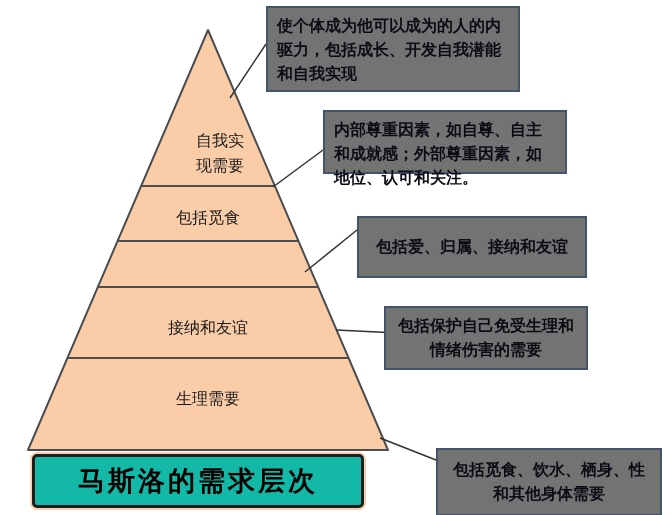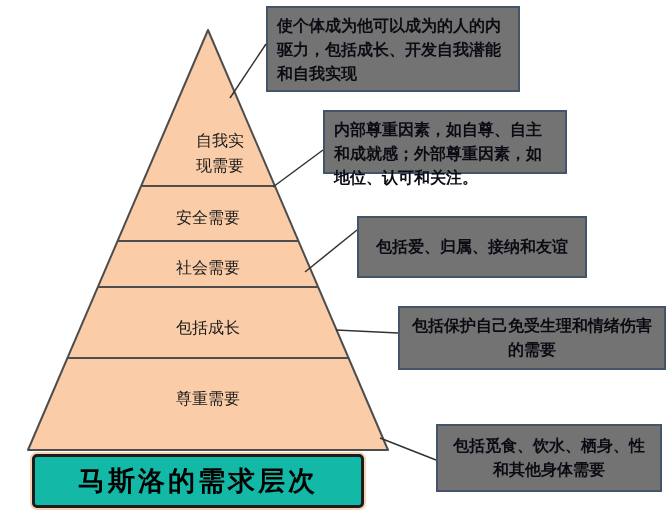--- a/index.html
+++ b/index.html
@@ -85,42 +85,41 @@
     <line x1="67" y1="358" x2="349" y2="358" stroke="#4D4D4D" stroke-width="2"></line>
 
     <line x1="230" y1="98" x2="266" y2="44" stroke="#333333" stroke-width="1.5"></line>
     <line x1="273" y1="187" x2="323" y2="150" stroke="#333333" stroke-width="1.5"></line>
     <line x1="305" y1="272" x2="357" y2="230" stroke="#333333" stroke-width="1.5"></line>
     <line x1="336" y1="330" x2="398" y2="333" stroke="#333333" stroke-width="1.5"></line>
     <line x1="380" y1="438" x2="436" y2="460" stroke="#333333" stroke-width="1.5"></line>
   </svg>
 
   <div class="level-label" style="left:192px; top:129px; width:56px;">自我实现需要</div>
-  <div class="level-label" style="left:168px; top:206px; width:80px;">安全需要</div>
-  <div class="level-label" style="left:168px; top:256px; width:80px;">社会需要</div>
-  <div class="level-label" style="left:168px; top:316px; width:80px;">包括成长</div>
-  <div class="level-label" style="left:168px; top:387px; width:80px;">尊重需要</div>
+  <div class="level-label" style="left:168px; top:206px; width:80px;">包括觅食</div>
+  <div class="level-label" style="left:168px; top:316px; width:80px;">接纳和友谊</div>
+  <div class="level-label" style="left:168px; top:387px; width:80px;">生理需要</div>
 
   <div class="callout left" style="left:266px; top:6px; width:254px; height:86px;">
     <span>使个体成为他可以成为的人的内驱力，包括成长、开发自我潜能和自我实现</span>
   </div>
 
   <div class="callout left" style="left:323px; top:110px; width:244px; height:64px;">
     <span>内部尊重因素，如自尊、自主和成就感；外部尊重因素，如地位、认可和关注。</span>
   </div>
 
   <div class="callout center" style="left:357px; top:216px; width:230px; height:62px;">
     <span>包括爱、归属、接纳和友谊</span>
   </div>
 
-  <div class="callout center" style="left:398px; top:306px; width:268px; height:64px;">
+  <div class="callout center" style="left:384px; top:306px; width:204px; height:64px;">
     <span>包括保护自己免受生理和情绪伤害的需要</span>
   </div>
 
-  <div class="callout center" style="left:436px; top:424px; width:226px; height:68px;">
+  <div class="callout center" style="left:436px; top:448px; width:226px; height:68px;">
     <span>包括觅食、饮水、栖身、性和其他身体需要</span>
   </div>
 
   <div id="title-box">
     <span>马斯洛的需求层次</span>
   </div>
 
 </div>
 
 </body></html>

